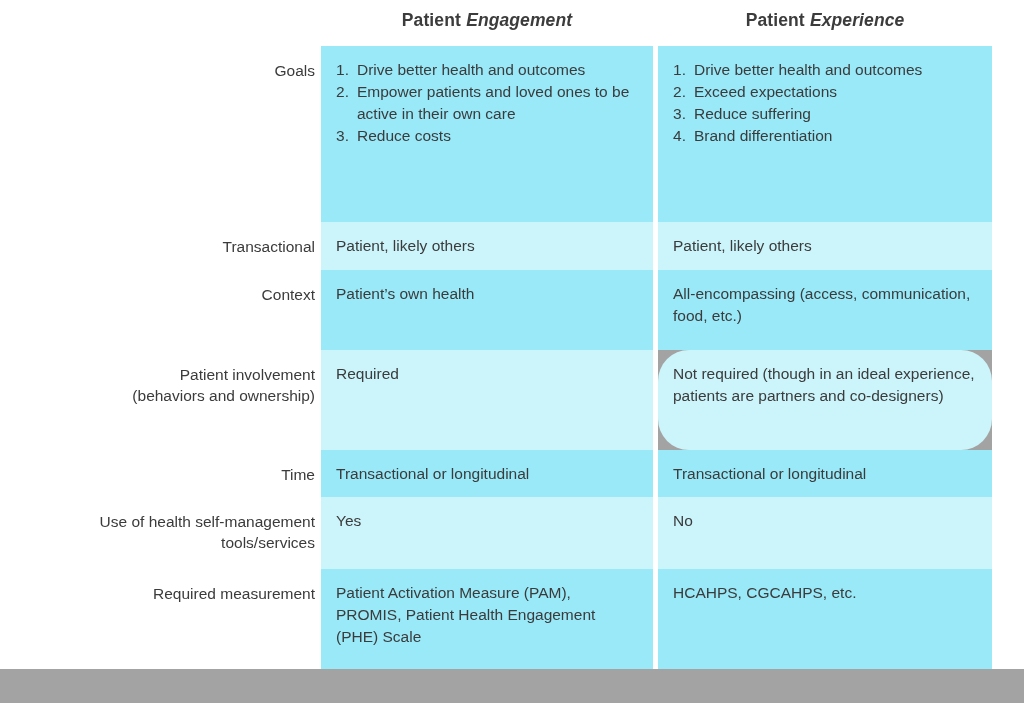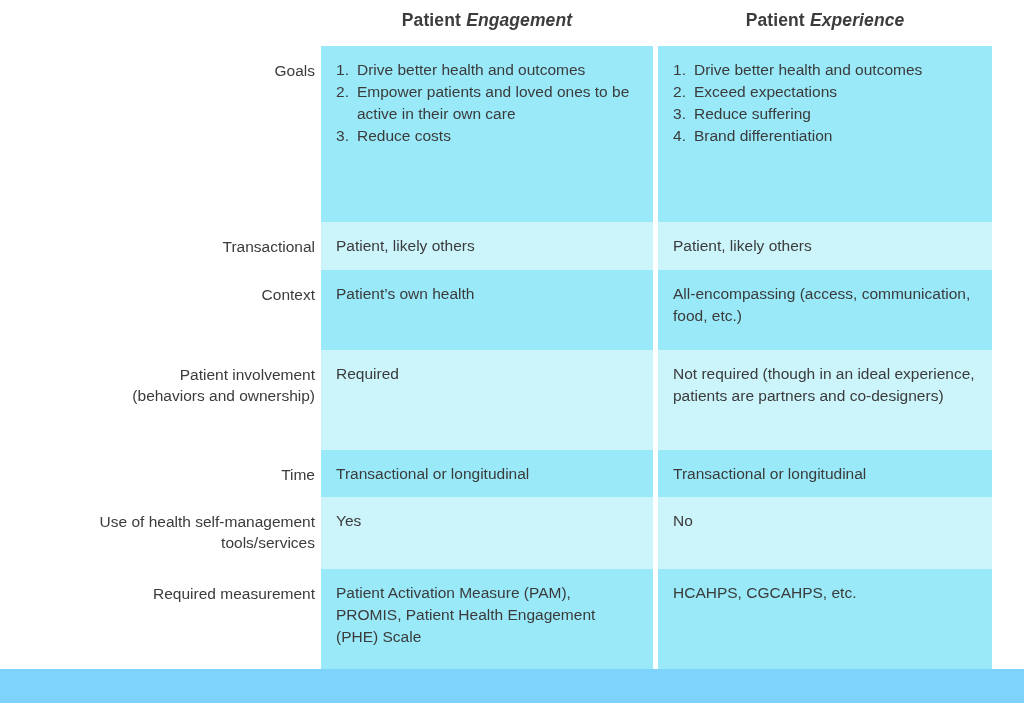--- a/index.html
+++ b/index.html
@@ -12,21 +12,21 @@
     height: 703px;
     font-family: "Liberation Sans", sans-serif;
     color: #3b3b3b;
     overflow: hidden;
   }
 
   .sheet {
     position: relative;
     width: 1024px;
     height: 703px;
-    background: #7dd3fc;
+    background: #a3a3a3;
   }
 
   
   .matrix {
     position: absolute;
     left: 0;
     top: 0;
     width: 1024px;
     display: grid;
     grid-template-columns: 321px 332px 5px 334px 32px;
@@ -150,21 +150,21 @@
       <div class="gutter" style="height: 80px;"></div>
       <div class="cell band-dark" style="height: 80px;">
         <p>All-encompassing (access, communication, food, etc.)</p>
       </div>
       <div class="pad-right" style="height: 80px;"></div>
       <div class="rowlabel" style="height: 100px; text-align: right;">Patient involvement<br>(behaviors and ownership)</div>
       <div class="cell band-light" style="height: 100px;">
         <p>Required</p>
       </div>
       <div class="gutter" style="height: 100px;"></div>
-      <div class="cell band-light" style="height: 100px;">
+      <div class="cell band-light" style="height: 100px; border-radius: 31px;">
         <p>Not required (though in an ideal experience, patients are partners and co-designers)</p>
       </div>
       <div class="pad-right" style="height: 100px;"></div>
       <div class="rowlabel" style="height: 47px;">Time</div>
       <div class="cell band-dark" style="height: 47px;">
         <p>Transactional or longitudinal</p>
       </div>
       <div class="gutter" style="height: 47px;"></div>
       <div class="cell band-dark" style="height: 47px;">
         <p>Transactional or longitudinal</p>

